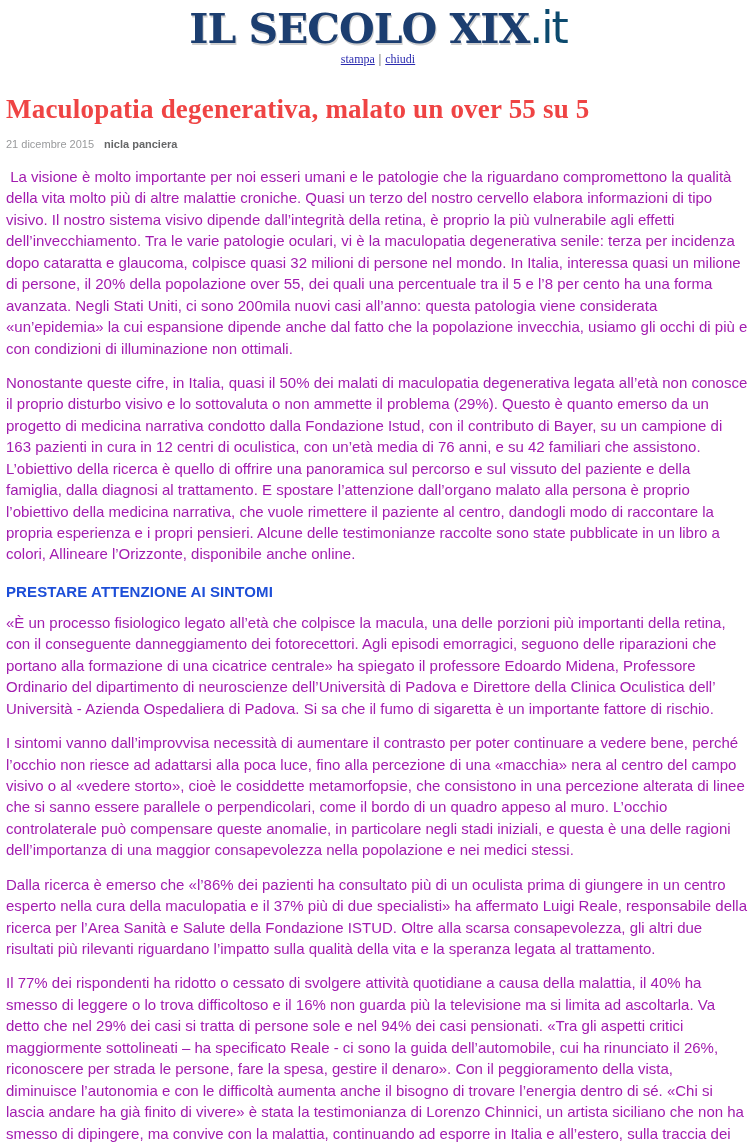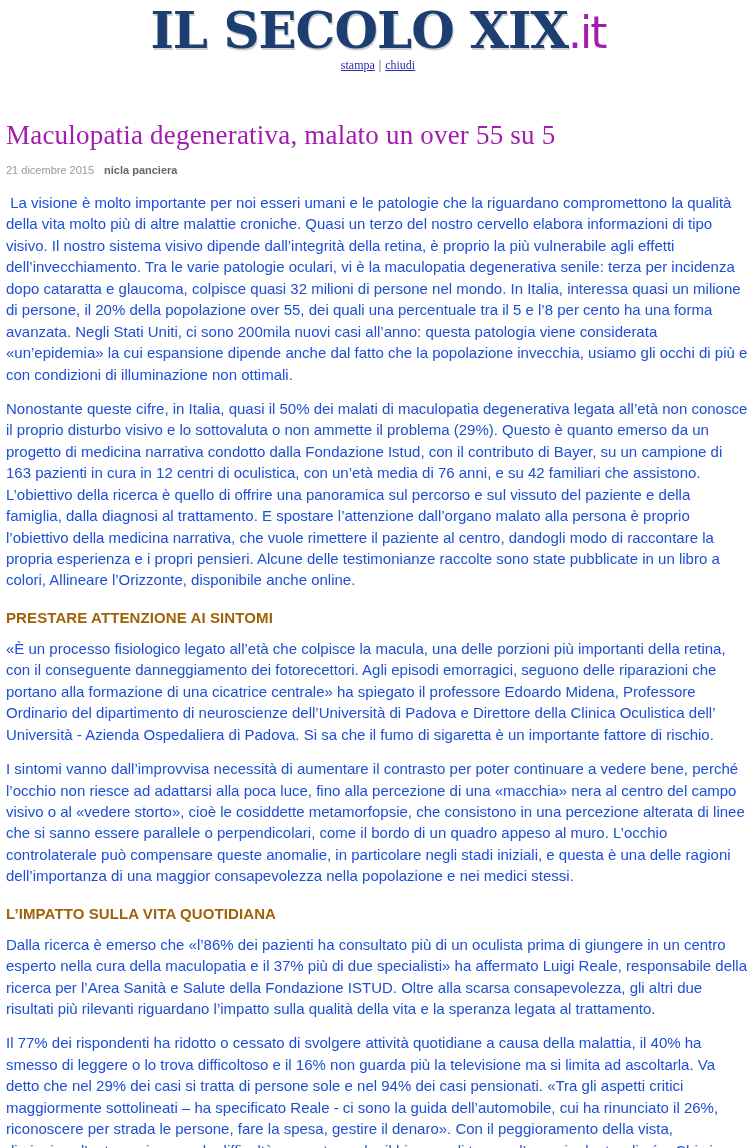--- a/index.html
+++ b/index.html
@@ -15,55 +15,55 @@
   .site-header { text-align: center; padding-top: 6px; }
   .logo {
     display: inline-block;
     white-space: nowrap;
     line-height: 1;
     user-select: none;
   }
   .logo-main {
     font-family: "DejaVu Serif", "Liberation Serif", serif;
     font-weight: 900;
-    font-size: 50px;
+    font-size: 41px;
     letter-spacing: -1px;
     color: #1c3e70;
     text-shadow: 1px 2px 0 rgba(120,120,120,0.35);
   }
   .logo-suffix {
     font-family: "DejaVu Sans", "Liberation Sans", sans-serif;
     font-weight: 400;
     font-size: 44px;
     letter-spacing: -2px;
-    color: #a21caf;
+    color: #0c4a6e;
     vertical-align: baseline;
   }
   .header-links {
     text-align: center;
     font-family: "Liberation Serif", "DejaVu Serif", serif;
     font-size: 12px;
     margin-top: 2px;
     color: #333;
   }
   .header-links a {
     color: #2b2bb0;
     text-decoration: underline;
     cursor: pointer;
   }
   .header-links .sep { color: #333; margin: 0 4px; }
 
   
   .article { padding: 0 8px 0 6px; }
   .article-title {
     font-family: "Liberation Serif", "DejaVu Serif", serif;
-    font-weight: 400;
+    font-weight: 700;
     font-size: 27px;
-    color: #a21caf;
-    margin-top: 47px;
+    color: #ef4444;
+    margin-top: 27px;
     letter-spacing: 0.2px;
   }
   .byline {
     margin-top: 13px;
     font-size: 11px;
     color: #999a9c;
   }
   .byline .author {
     color: #666768;
     font-weight: bold;
@@ -77,27 +77,27 @@
     padding: 4px 0 2px 5px;
     font-size: 13px;
     font-weight: bold;
     color: #555657;
     line-height: 1.35;
   }
   .article-body { margin-top: 16px; }
   .para {
     font-size: 15px;
     line-height: 1.43;
-    color: #1d4ed8;
+    color: #a21caf;
     margin-bottom: 13px;
   }
   .section-heading {
     font-size: 15px;
     font-weight: bold;
-    color: #a16207;
+    color: #1d4ed8;
     margin-top: 18px;
     margin-bottom: 12px;
     letter-spacing: 0.1px;
   }
 </style>
 </head>
 <body>
 
 <div class="page">
 
@@ -117,20 +117,19 @@
       <span>21 dicembre 2015</span><span class="author">nicla panciera</span>
     </div>
 
 
     <div class="article-body">
       <p class="para">&nbsp;La visione è molto importante per noi esseri umani e le patologie che la riguardano compromettono la qualità della vita molto più di altre malattie croniche. Quasi un terzo del nostro cervello elabora informazioni di tipo visivo. Il nostro sistema visivo dipende dall’integrità della retina, è proprio la più vulnerabile agli effetti dell’invecchiamento. Tra le varie patologie oculari, vi è la maculopatia degenerativa senile: terza per incidenza dopo cataratta e glaucoma, colpisce quasi 32 milioni di persone nel mondo. In Italia, interessa quasi un milione di persone, il 20% della popolazione over 55, dei quali una percentuale tra il 5 e l’8 per cento ha una forma avanzata. Negli Stati Uniti, ci sono 200mila nuovi casi all’anno: questa patologia viene considerata «un’epidemia» la cui espansione dipende anche dal fatto che la popolazione invecchia, usiamo gli occhi di più e con condizioni di illuminazione non ottimali.</p>
       <p class="para">Nonostante queste cifre, in Italia, quasi il 50% dei malati di maculopatia degenerativa legata all’età non conosce il proprio disturbo visivo e lo sottovaluta o non ammette il problema (29%). Questo è quanto emerso da un progetto di medicina narrativa condotto dalla Fondazione Istud, con il contributo di Bayer, su un campione di 163 pazienti in cura in 12 centri di oculistica, con un’età media di 76 anni, e su 42 familiari che assistono. L’obiettivo della ricerca è quello di offrire una panoramica sul percorso e sul vissuto del paziente e della famiglia, dalla diagnosi al trattamento. E spostare l’attenzione dall’organo malato alla persona è proprio l’obiettivo della medicina narrativa, che vuole rimettere il paziente al centro, dandogli modo di raccontare la propria esperienza e i propri pensieri. Alcune delle testimonianze raccolte sono state pubblicate in un libro a colori, Allineare l’Orizzonte, disponibile anche online.</p>
       <h2 class="section-heading">PRESTARE ATTENZIONE AI SINTOMI</h2>
       <p class="para">«È un processo fisiologico legato all’età che colpisce la macula, una delle porzioni più importanti della retina, con il conseguente danneggiamento dei fotorecettori. Agli episodi emorragici, seguono delle riparazioni che portano alla formazione di una cicatrice centrale» ha spiegato il professore Edoardo Midena, Professore Ordinario del dipartimento di neuroscienze dell’Università di Padova e Direttore della Clinica Oculistica dell’ Università - Azienda Ospedaliera di Padova. Si sa che il fumo di sigaretta è un importante fattore di rischio.</p>
       <p class="para">I sintomi vanno dall’improvvisa necessità di aumentare il contrasto per poter continuare a vedere bene, perché l’occhio non riesce ad adattarsi alla poca luce, fino alla percezione di una «macchia» nera al centro del campo visivo o al «vedere storto», cioè le cosiddette metamorfopsie, che consistono in una percezione alterata di linee che si sanno essere parallele o perpendicolari, come il bordo di un quadro appeso al muro. L’occhio controlaterale può compensare queste anomalie, in particolare negli stadi iniziali, e questa è una delle ragioni dell’importanza di una maggior consapevolezza nella popolazione e nei medici stessi.</p>
-      <h2 class="section-heading">L’IMPATTO SULLA VITA QUOTIDIANA</h2>
       <p class="para">Dalla ricerca è emerso che «l’86% dei pazienti ha consultato più di un oculista prima di giungere in un centro esperto nella cura della maculopatia e il 37% più di due specialisti» ha affermato Luigi Reale, responsabile della ricerca per l’Area Sanità e Salute della Fondazione ISTUD. Oltre alla scarsa consapevolezza, gli altri due risultati più rilevanti riguardano l’impatto sulla qualità della vita e la speranza legata al trattamento.</p>
       <p class="para">Il 77% dei rispondenti ha ridotto o cessato di svolgere attività quotidiane a causa della malattia, il 40% ha smesso di leggere o lo trova difficoltoso e il 16% non guarda più la televisione ma si limita ad ascoltarla. Va detto che nel 29% dei casi si tratta di persone sole e nel 94% dei casi pensionati. «Tra gli aspetti critici maggiormente sottolineati – ha specificato Reale - ci sono la guida dell’automobile, cui ha rinunciato il 26%, riconoscere per strada le persone, fare la spesa, gestire il denaro». Con il peggioramento della vista, diminuisce l’autonomia e con le difficoltà aumenta anche il bisogno di trovare l’energia dentro di sé. «Chi si lascia andare ha già finito di vivere» è stata la testimonianza di Lorenzo Chinnici, un artista siciliano che non ha smesso di dipingere, ma convive con la malattia, continuando ad esporre in Italia e all’estero, sulla traccia dei grandi pittori i cui disturbi oculari ne hanno influenzato e caratterizzato lo stile, come Edgar Degas, Claude Monet, Edward Much e Vincent Van Gogh.</p>
 
     </div>
   </div>
 
 </div>
 
 </body></html>

